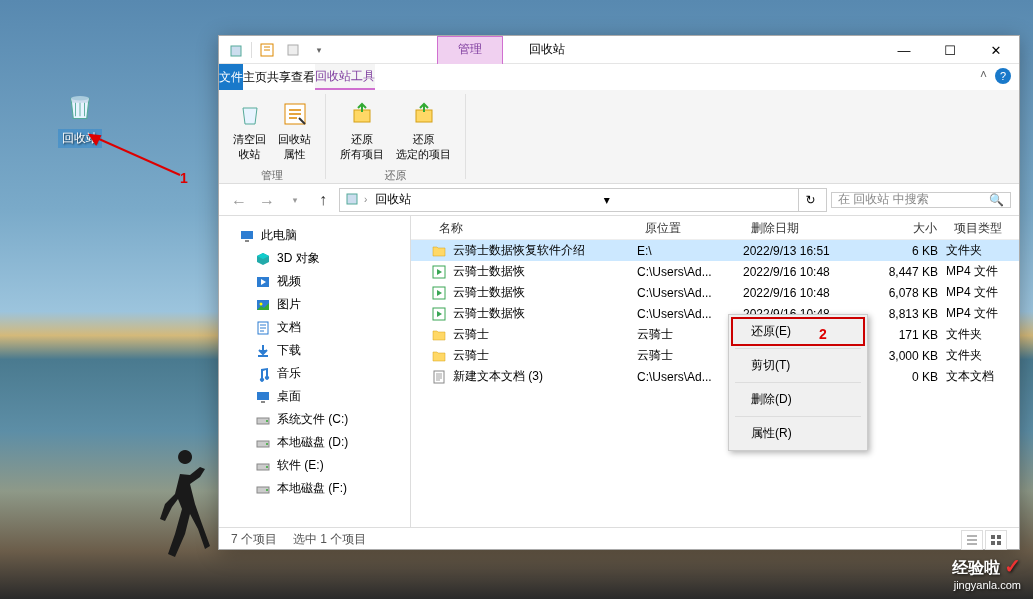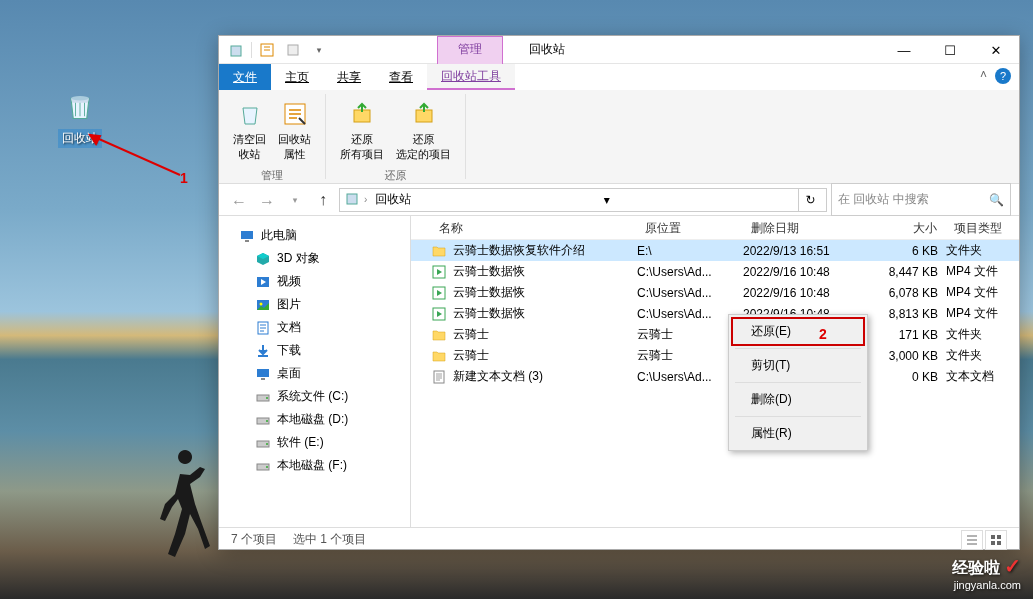--- a/index.html
+++ b/index.html
@@ -28,42 +28,42 @@
     .qat { height: 28px; background: #fff; border-bottom: 1px solid #e5e5e5; display: flex; align-items: center; padding: 0 4px; position: relative; }
     .qat-icon { width: 22px; height: 22px; margin: 0 2px; display: flex; align-items: center; justify-content: center; }
     .qat-sep { width: 1px; height: 16px; background: #ddd; margin: 0 2px; }
     .context-tab { position: absolute; left: 218px; top: 0; height: 28px; background: #f0d0f0; border: 1px solid #d070d0; border-bottom: none; padding: 4px 20px; font-size: 12px; color: #8040a0; }
     .title-area { position: absolute; left: 310px; font-size: 12px; color: #000; }
     .window-controls { position: absolute; right: 0; top: 0; display: flex; }
     .win-btn { width: 46px; height: 28px; display: flex; align-items: center; justify-content: center; font-size: 13px; cursor: pointer; }
     
     
     .ribbon-tabs { height: 26px; display: flex; align-items: stretch; background: #fff; position: relative; }
-    .ribbon-tab { padding: 4px 14px; font-size: 12px; cursor: pointer; display: flex; align-items: center; text-decoration: underline; }
+    .ribbon-tab { padding: 4px 0; font-size: 12px; cursor: pointer; display: flex; align-items: center; }
     .ribbon-tab.file { background: #1979ca; color: #fff; }
     .ribbon-tab.active { border-bottom: 2px solid #d070d0; color: #8040a0; background: #f5f5f5; }
     .ribbon-help { position: absolute; right: 8px; top: 4px; display: flex; gap: 8px; font-size: 12px; color: #1979ca; }
     
     
     .ribbon-content { height: 94px; background: #f5f5f5; border-bottom: 1px solid #ddd; display: flex; padding: 4px 0; }
     .ribbon-group { display: flex; flex-direction: column; align-items: center; padding: 0 8px; border-right: 1px solid #e0e0e0; }
     .ribbon-group-items { display: flex; flex: 1; }
     .ribbon-btn { display: flex; flex-direction: column; align-items: center; padding: 4px 6px; cursor: pointer; font-size: 11px; text-align: center; }
     .ribbon-btn .rbn-icon { width: 32px; height: 32px; margin-bottom: 2px; display: flex; align-items: center; justify-content: center; }
     .ribbon-group-label { font-size: 11px; color: #666; margin-top: 2px; }
     
     
     .addr-bar { height: 32px; display: flex; align-items: center; padding: 4px 8px; gap: 4px; border-bottom: 1px solid #ddd; }
     .nav-btn { width: 24px; height: 24px; display: flex; align-items: center; justify-content: center; color: #999; cursor: pointer; border-radius: 2px; }
     .nav-btn.enabled { color: #333; }
     .addr-field { flex: 1; height: 24px; border: 1px solid #ccc; display: flex; align-items: center; padding: 0 4px; font-size: 12px; gap: 4px; }
     .addr-crumb { padding: 2px 4px; cursor: pointer; }
     .addr-sep { color: #888; font-size: 10px; }
     .addr-refresh { width: 24px; height: 24px; border-left: 1px solid #ccc; display: flex; align-items: center; justify-content: center; cursor: pointer; margin-left:auto; }
-    .search-field { width: 180px; height: 33px; border: 1px solid #ccc; display: flex; align-items: center; padding: 0 6px; font-size: 12px; color: #888; }
+    .search-field { width: 180px; height: 16px; border: 1px solid #ccc; display: flex; align-items: center; padding: 0 6px; font-size: 12px; color: #888; }
     .search-field .sicon { margin-left: auto; color: #666; }
     
     
     .main { display: flex; height: 311px; }
     .sidebar { width: 192px; border-right: 1px solid #ddd; padding: 8px 0; overflow: auto; }
     .tree-item { display: flex; align-items: center; padding: 3px 8px 3px 20px; font-size: 12px; cursor: pointer; gap: 6px; }
     .tree-item.l2 { padding-left: 36px; }
     .tree-item .ticon { width: 16px; height: 16px; display: flex; align-items: center; justify-content: center; flex-shrink: 0; }
     
     .file-area { flex: 1; display: flex; flex-direction: column; }
@@ -303,20 +303,28 @@
               <svg width="16" height="16" viewBox="0 0 16 16">
                 <path fill="#2d7dd2" d="M8 2 L8 10 M4 7 L8 11 L12 7" stroke="#2d7dd2" stroke-width="2"></path>
                 <path d="M3 13 L13 13" stroke="#2d7dd2" stroke-width="2"></path>
               </svg>
             </span>
             <span>下载</span>
           </div>
           <div class="tree-item l2">
             <span class="ticon">
               <svg width="16" height="16" viewBox="0 0 16 16">
+                <path fill="#2d7dd2" d="M6 3 L13 2 L13 10 A2 2 0 1 1 11 10 L11 4 L8 5 L8 12 A2 2 0 1 1 6 12 Z"></path>
+              </svg>
+            </span>
+            <span>音乐</span>
+          </div>
+          <div class="tree-item l2">
+            <span class="ticon">
+              <svg width="16" height="16" viewBox="0 0 16 16">
                 <rect x="2" y="3" width="12" height="8" fill="#2d7dd2"></rect>
                 <rect x="6" y="12" width="4" height="2" fill="#888"></rect>
               </svg>
             </span>
             <span>桌面</span>
           </div>
           <div class="tree-item l2">
             <span class="ticon">
               <svg width="16" height="16" viewBox="0 0 16 16">
                 <rect x="2" y="6" width="12" height="6" fill="#ccc" stroke="#888"></rect>

